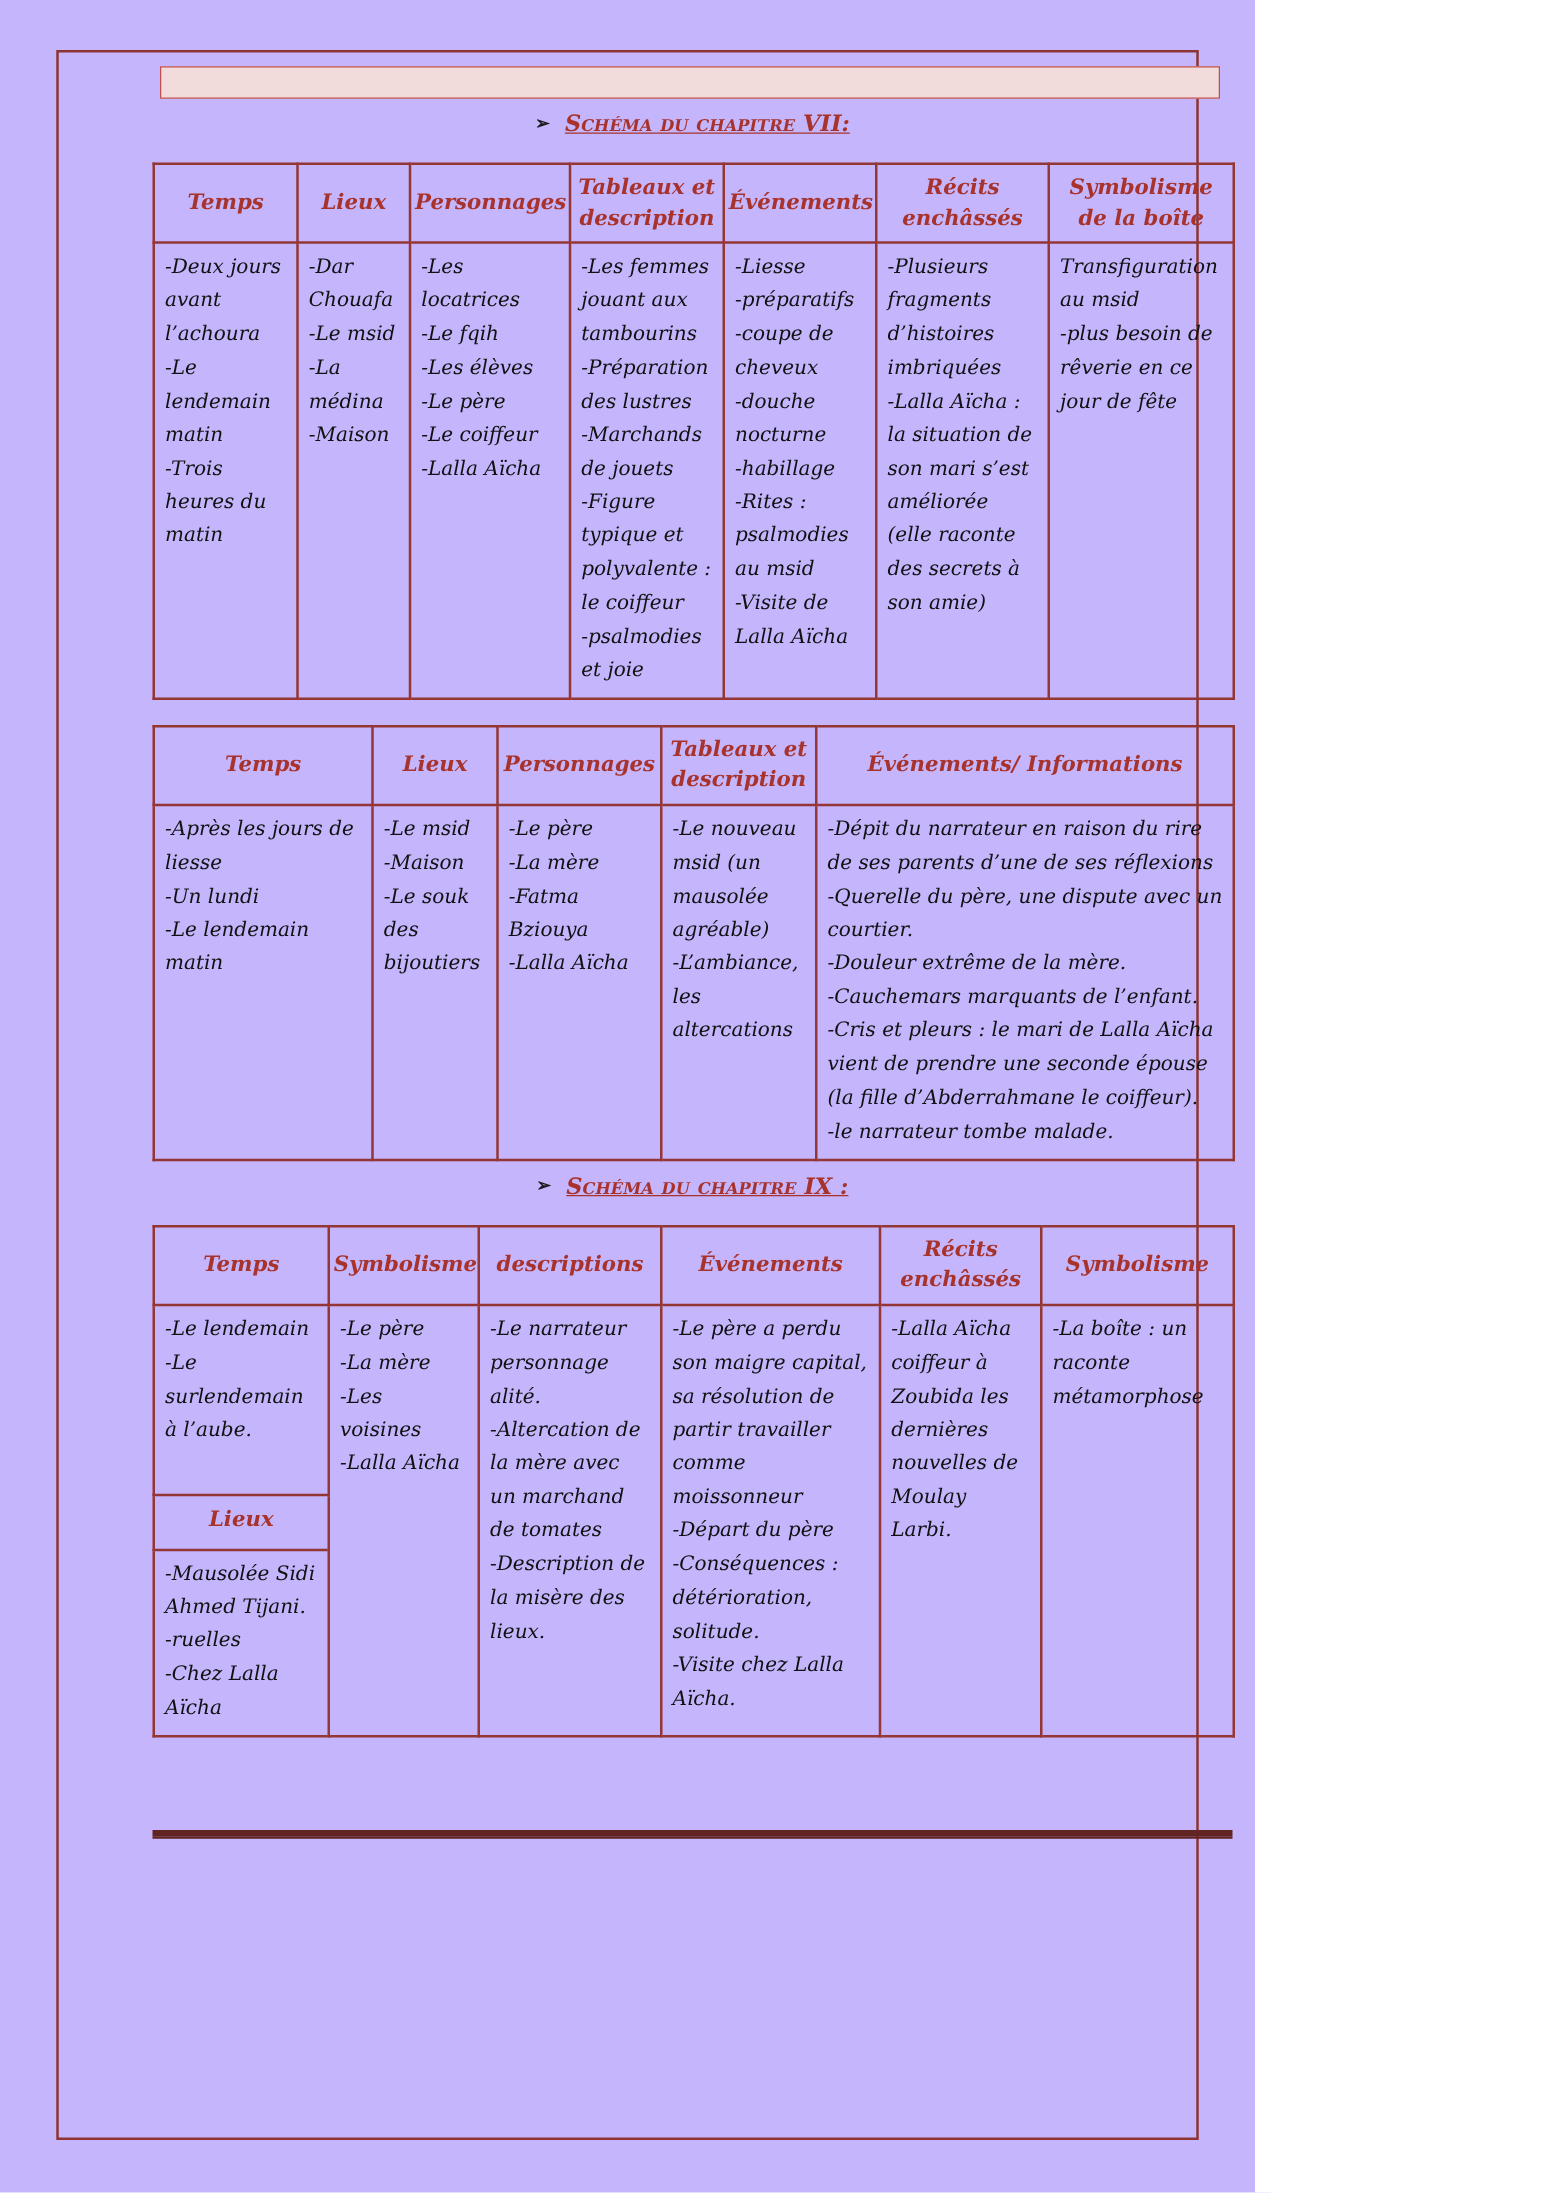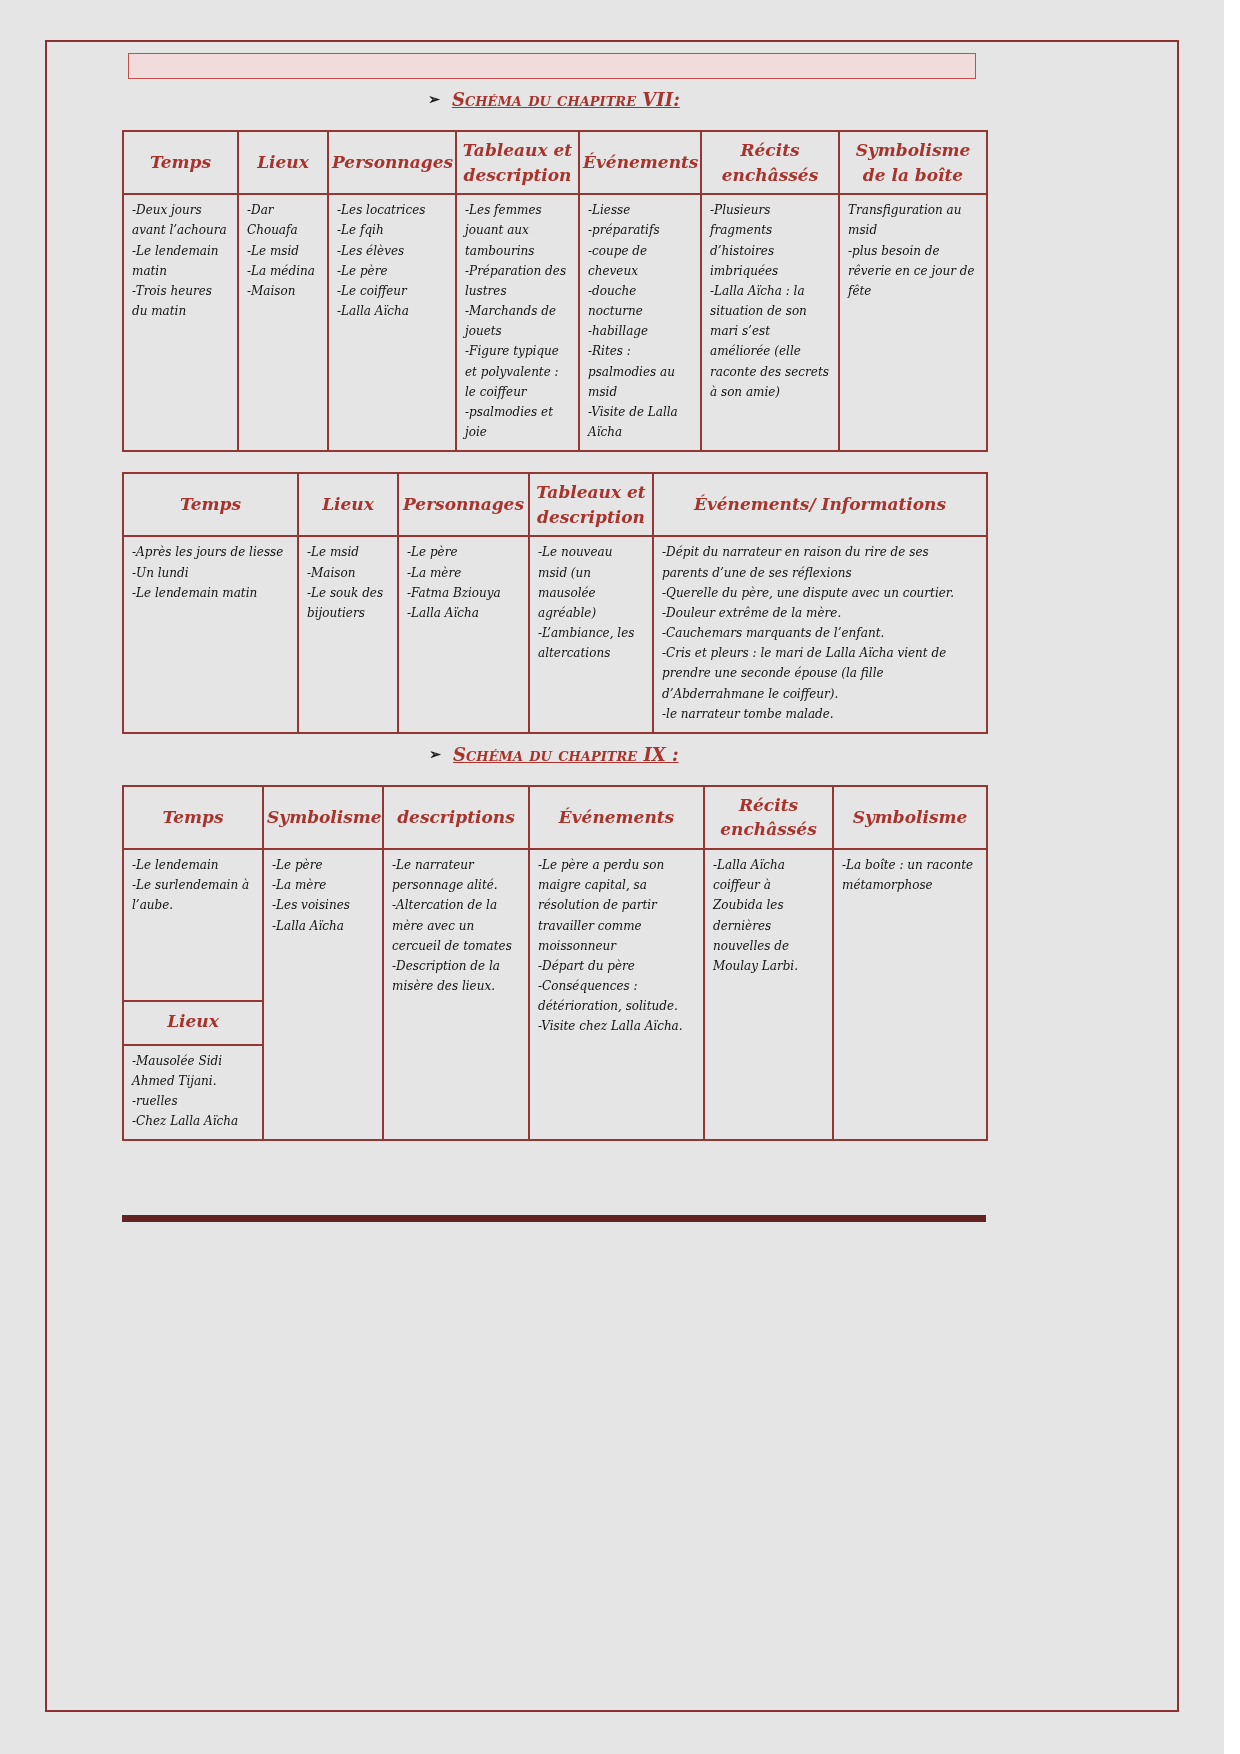--- a/index.html
+++ b/index.html
@@ -1,19 +1,19 @@
 <!DOCTYPE html>
 <html><head>
 <meta charset="utf-8">
 <style>
   * { box-sizing: border-box; }
   html, body { margin: 0; padding: 0; background: #ffffff; }
   .page {
-    width: 1224px; height: 1754px; position: relative;
-    background: #e5e5e5; overflow: hidden;
+    width: 1004px; height: 1754px; position: relative;
+    background: #c4b5fd; overflow: hidden;
     font-family: "DejaVu Serif", serif;
     color: #111111;
   }
   .frame {
     position: absolute; left: 45px; top: 40px; right: 45px; bottom: 42px;
     border: 2px solid #8d3432;
   }
   .content {
     position: absolute; left: 122px; top: 53px; width: 864px;
   }
@@ -31,21 +31,21 @@
     font-variant: normal; font-size: 14px; vertical-align: 2px;
   }
   .heading .txt { text-decoration: underline; }
   table { border-collapse: collapse; table-layout: fixed; width: 864px; margin-top: 20px; }
   th, td { border: 2px solid #943634; }
   th {
     color: #a8332c; font-style: italic; font-weight: bold; font-size: 17px;
     padding: 6px 3px; vertical-align: middle; text-align: center; line-height: 1.45;
   }
   td {
-    font-style: italic; font-size: 12px; line-height: 1.68;
+    font-style: italic; font-size: 16px; line-height: 1.68;
     padding: 5px 8px 8px 8px; vertical-align: top;
     white-space: pre-line; overflow-wrap: break-word;
   }
   td.subhead {
     color: #a8332c; font-weight: bold; text-align: center;
     vertical-align: middle; white-space: normal; font-size: 17px; height: 34px;
   }
   td.t3-temps { height: 152px; }
   .bottom-rule {
     margin-top: 74px; width: 864px; height: 3px;
@@ -183,21 +183,21 @@
         <th>Symbolisme</th>
       </tr>
       <tr>
         <td class="t3-temps">-Le lendemain
 -Le surlendemain à l’aube.</td>
         <td rowspan="3">-Le père
 -La mère
 -Les voisines
 -Lalla Aïcha</td>
         <td rowspan="3">-Le narrateur personnage alité.
--Altercation de la mère avec un cercueil de tomates
+-Altercation de la mère avec un marchand de tomates
 -Description de la misère des lieux.</td>
         <td rowspan="3">-Le père a perdu son maigre capital, sa résolution de partir travailler comme moissonneur
 -Départ du père
 -Conséquences : détérioration, solitude.
 -Visite chez Lalla Aïcha.</td>
         <td rowspan="3">-Lalla Aïcha coiffeur à Zoubida les dernières nouvelles de Moulay Larbi.</td>
         <td rowspan="3">-La boîte : un raconte métamorphose</td>
       </tr>
       <tr>
         <td class="subhead">Lieux</td>

